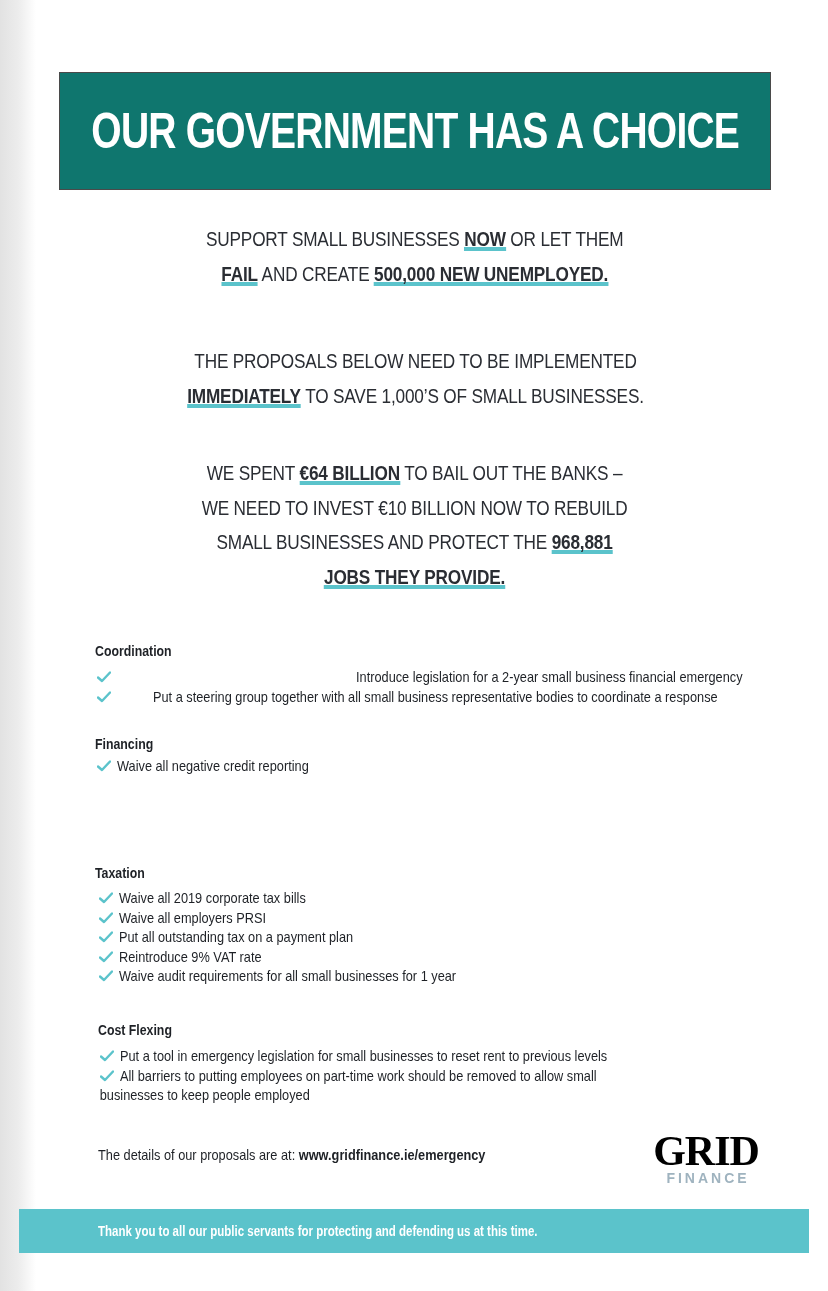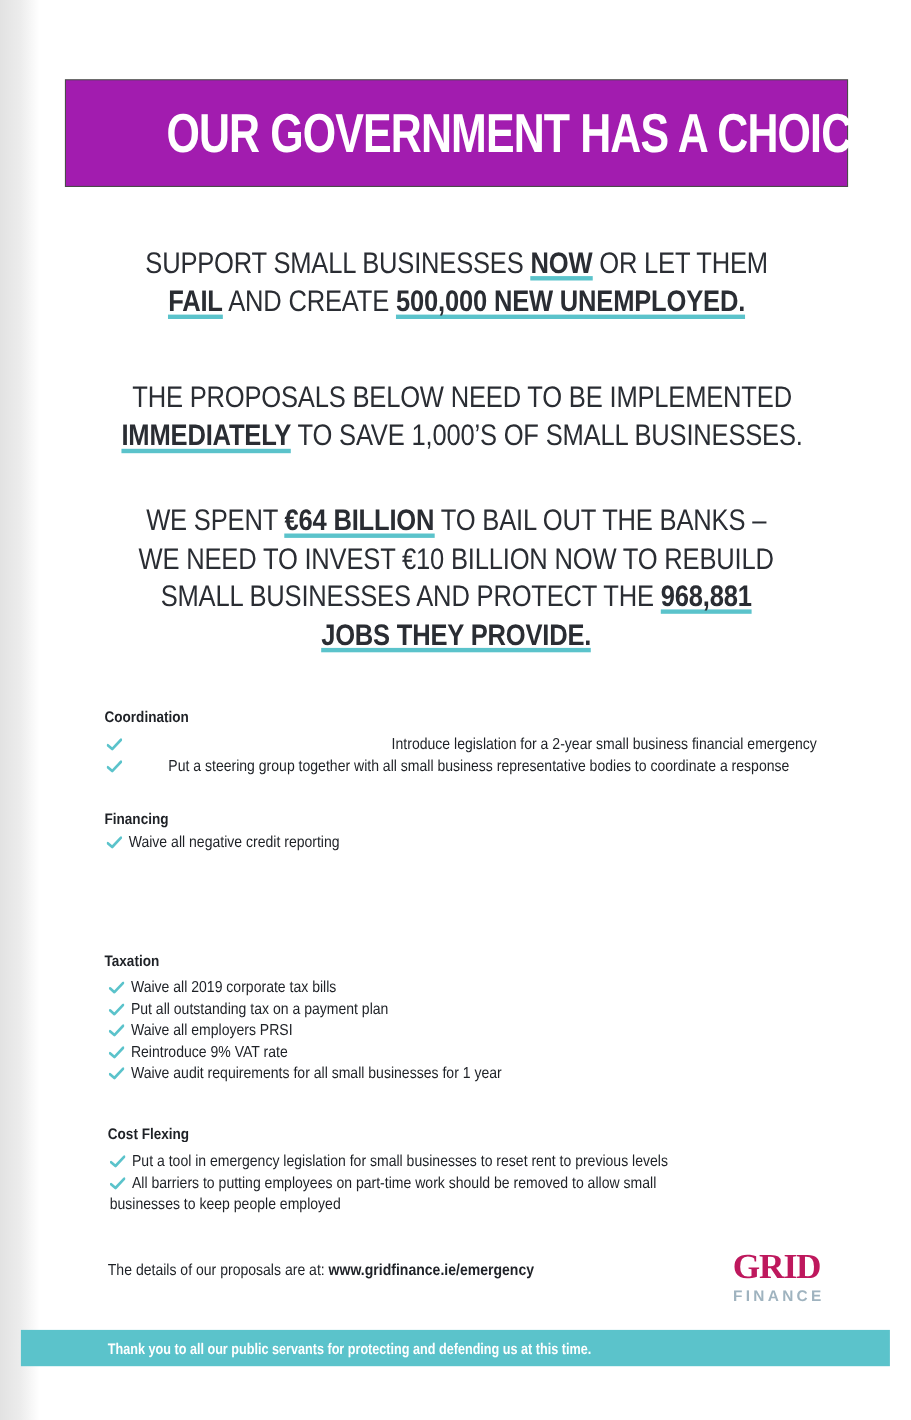--- a/index.html
+++ b/index.html
@@ -10,38 +10,38 @@
       overflow: hidden;
       background: #ffffff;
       font-family: "Liberation Sans", sans-serif;
       color: #2a2d33;
     }
     .page-shadow {
       position: absolute; left: 0; top: 0; bottom: 0; width: 36px;
       background: linear-gradient(to right, #e2e2e2 0%, #ececec 50%, #ffffff 100%);
     }
     .title-bar {
-      position: absolute; left: 60px; top: 73px; width: 710px; height: 96px;
-      background: #a21caf;
-      display: flex; align-items: center; 
+      position: absolute; left: 60px; top: 73px; width: 710px; height: 116px;
+      background: #0f766e;
+      display: flex; align-items: center; justify-content: center;
       box-shadow: 0 0 0 1px #4a4a4a;
     }
     .title-text {
       color: #ffffff;
       font-family: "Liberation Sans Narrow", "Liberation Sans", sans-serif;
       font-weight: bold;
       font-size: 50px;
       letter-spacing: -1px;
       transform: scaleX(0.78);
       white-space: nowrap;
     }
     .statement {
       position: absolute; left: 60px; width: 710px;
       text-align: center;
-      font-size: 27px;
+      font-size: 20px;
       line-height: 34.5px;
       color: #2a2d33;
       letter-spacing: -0.2px;
     }
     .statement .inner {
       display: inline-block;
       transform: scaleX(0.86);
       transform-origin: center;
       white-space: nowrap;
     }
@@ -110,37 +110,37 @@
     }
     .details b { font-weight: bold; }
 
     .logo {
       position: absolute; left: 652px; top: 1134px; width: 108px;
       text-align: center;
     }
     .logo-main {
       font-family: "Liberation Serif", "DejaVu Serif", serif;
       font-weight: bold;
-      font-size: 32px;
+      font-size: 42px;
       line-height: 34px;
-      color: #be185d;
+      color: #000000;
       letter-spacing: -1px;
     }
     .logo-sub {
       font-family: "Liberation Sans", sans-serif;
       font-weight: bold;
       font-size: 14px;
       letter-spacing: 3px;
       color: #9fb3bf;
       margin-top: 2px;
       padding-left: 4px;
     }
 
     .footer-banner {
-      position: absolute; left: 19px; top: 1209px; width: 790px; height: 33px;
+      position: absolute; left: 19px; top: 1209px; width: 790px; height: 44px;
       background: #5bc3cb;
       display: flex; align-items: center;
     }
     .footer-text {
       color: #ffffff;
       font-weight: bold;
       font-size: 14px;
       margin-left: 79px;
       transform: scaleX(0.82);
       transform-origin: left;
@@ -215,27 +215,27 @@
     <div class="item">
       <svg class="check" viewBox="0 0 14 12">
           <path d="M1 6.5 L5 10 L13 1.5" fill="none" stroke="#5bc3cb" stroke-width="2.4" stroke-linecap="round" stroke-linejoin="round"></path>
         </svg>
       <span class="txt">Waive all 2019 corporate tax bills</span>
     </div>
     <div class="item">
       <svg class="check" viewBox="0 0 14 12">
           <path d="M1 6.5 L5 10 L13 1.5" fill="none" stroke="#5bc3cb" stroke-width="2.4" stroke-linecap="round" stroke-linejoin="round"></path>
         </svg>
+      <span class="txt">Waive all employers PRSI</span>
+    </div>
+    <div class="item">
+      <svg class="check" viewBox="0 0 14 12">
+          <path d="M1 6.5 L5 10 L13 1.5" fill="none" stroke="#5bc3cb" stroke-width="2.4" stroke-linecap="round" stroke-linejoin="round"></path>
+        </svg>
       <span class="txt">Put all outstanding tax on a payment plan</span>
-    </div>
-    <div class="item">
-      <svg class="check" viewBox="0 0 14 12">
-          <path d="M1 6.5 L5 10 L13 1.5" fill="none" stroke="#5bc3cb" stroke-width="2.4" stroke-linecap="round" stroke-linejoin="round"></path>
-        </svg>
-      <span class="txt">Waive all employers PRSI</span>
     </div>
     <div class="item">
       <svg class="check" viewBox="0 0 14 12">
           <path d="M1 6.5 L5 10 L13 1.5" fill="none" stroke="#5bc3cb" stroke-width="2.4" stroke-linecap="round" stroke-linejoin="round"></path>
         </svg>
       <span class="txt">Reintroduce 9% VAT rate</span>
     </div>
     <div class="item">
       <svg class="check" viewBox="0 0 14 12">
           <path d="M1 6.5 L5 10 L13 1.5" fill="none" stroke="#5bc3cb" stroke-width="2.4" stroke-linecap="round" stroke-linejoin="round"></path>

